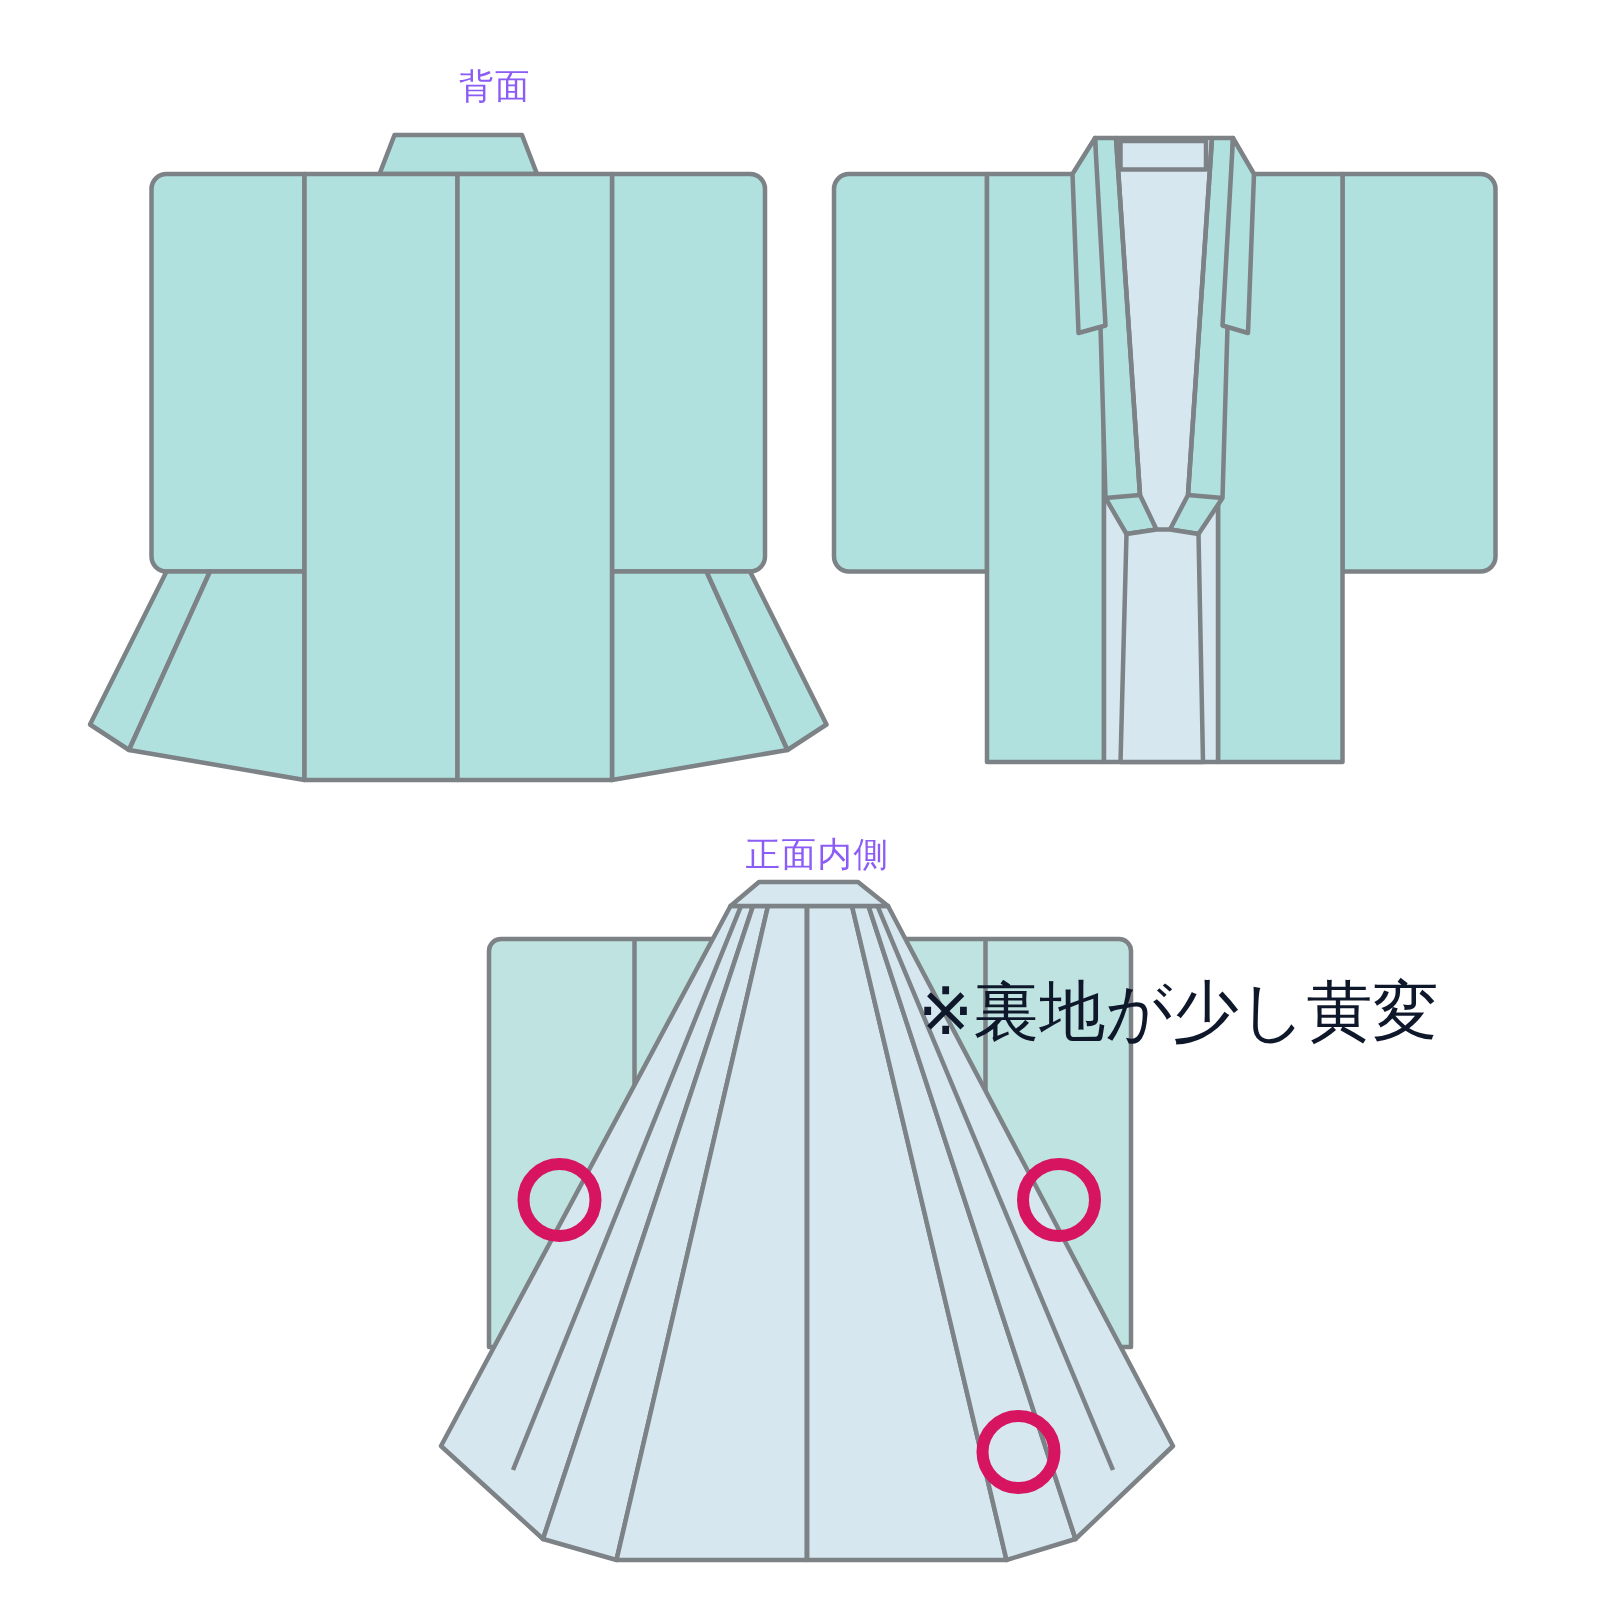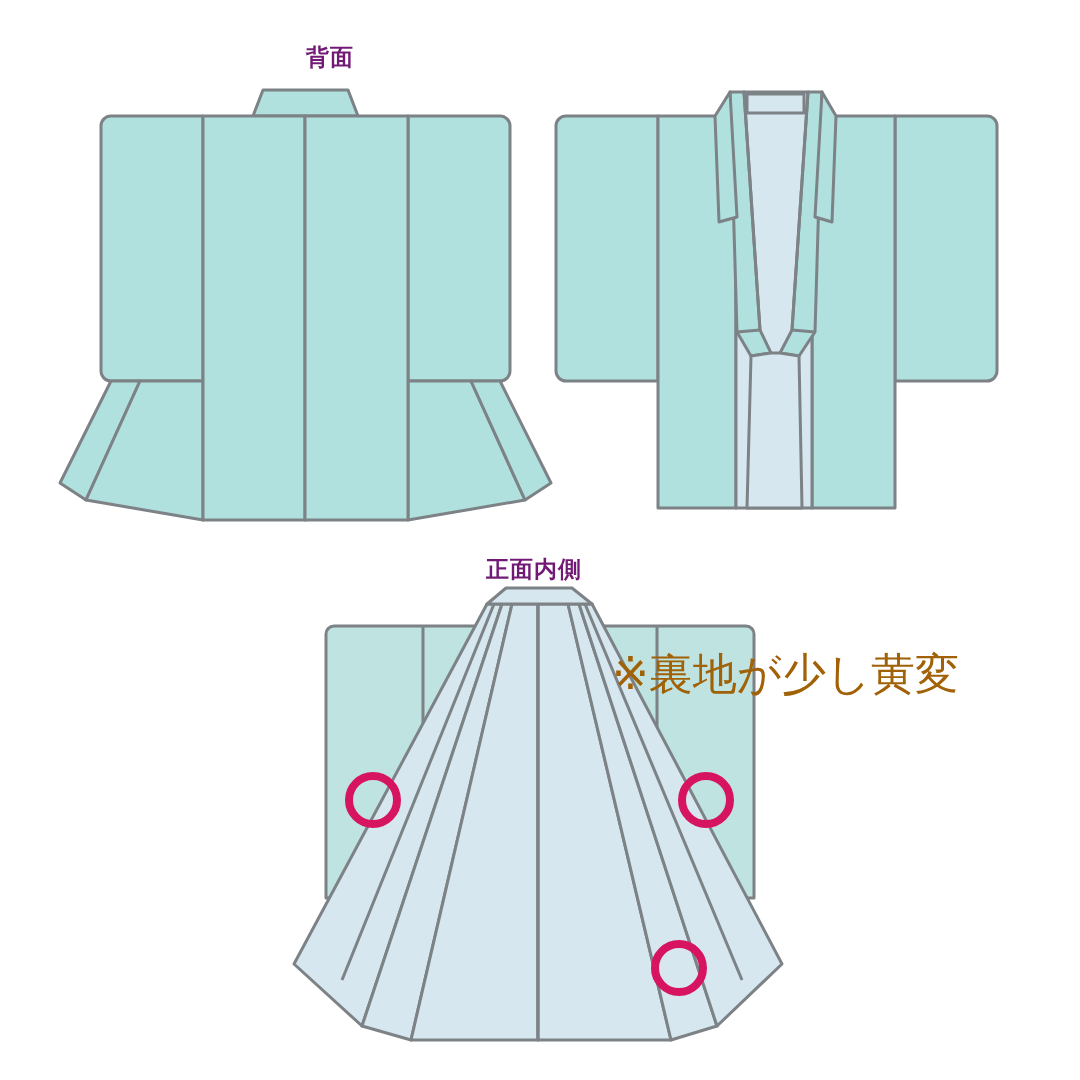--- a/index.html
+++ b/index.html
@@ -18,41 +18,41 @@
     position: relative;
     width: 1080px;
     height: 1080px;
   }
   .panel {
     position: absolute;
   }
   .panel-label {
     position: absolute;
     text-align: center;
-    color: #701a75;
+    color: #8b5cf6;
     font-size: 23px;
-    font-weight: bold;
+    font-weight: normal;
     letter-spacing: 1px;
     font-family: "DejaVu Sans", "Liberation Sans", sans-serif;
     white-space: nowrap;
   }
   #label-back   { left: 180px; top: 42px; width: 300px; }
   #label-front  { left: 650px; top: 42px; width: 300px; }
-  #label-inside { left: 384px; top: 554px; width: 300px; }
+  #label-inside { left: 395px; top: 554px; width: 300px; }
 
   #view-back   { left: 60px;  top: 80px;  width: 500px; height: 460px; }
   #view-front  { left: 540px; top: 80px;  width: 500px; height: 460px; }
   #view-inside { left: 280px; top: 580px; width: 520px; height: 480px; }
 
   .note {
     position: absolute;
     left: 612px;
     top: 645px;
     font-size: 44px;
-    color: #a16207;
+    color: #0f172a;
     font-family: "DejaVu Sans", "Liberation Sans", sans-serif;
     white-space: nowrap;
     letter-spacing: 0px;
   }
   svg { display: block; overflow: visible; }
 </style>
 </head>
 <body>
 
 <div class="stage">

